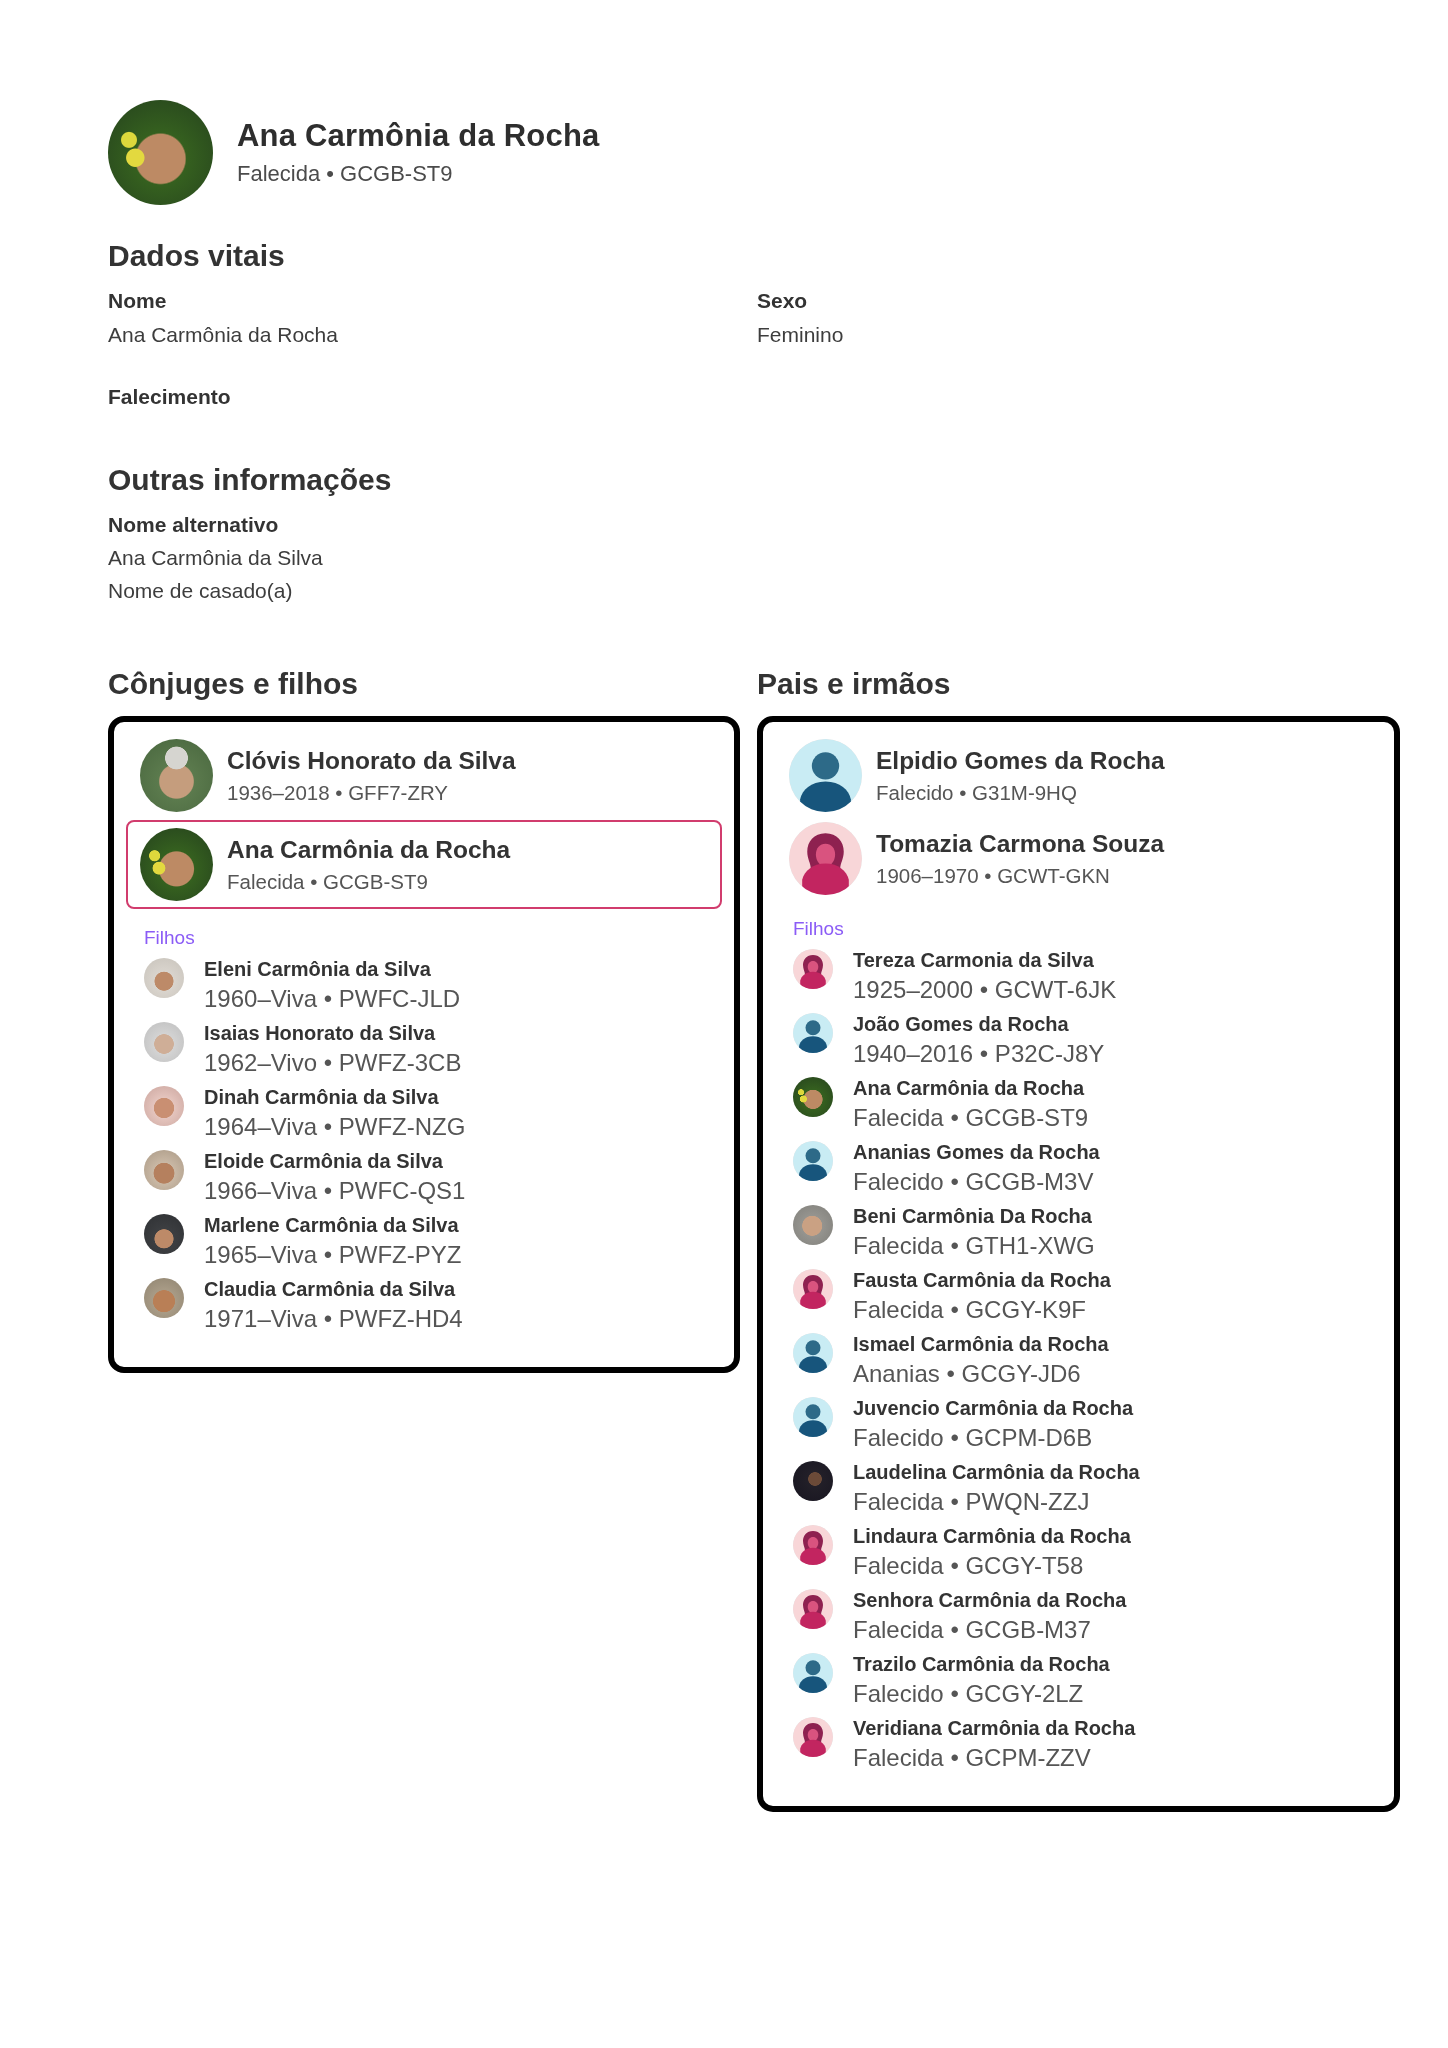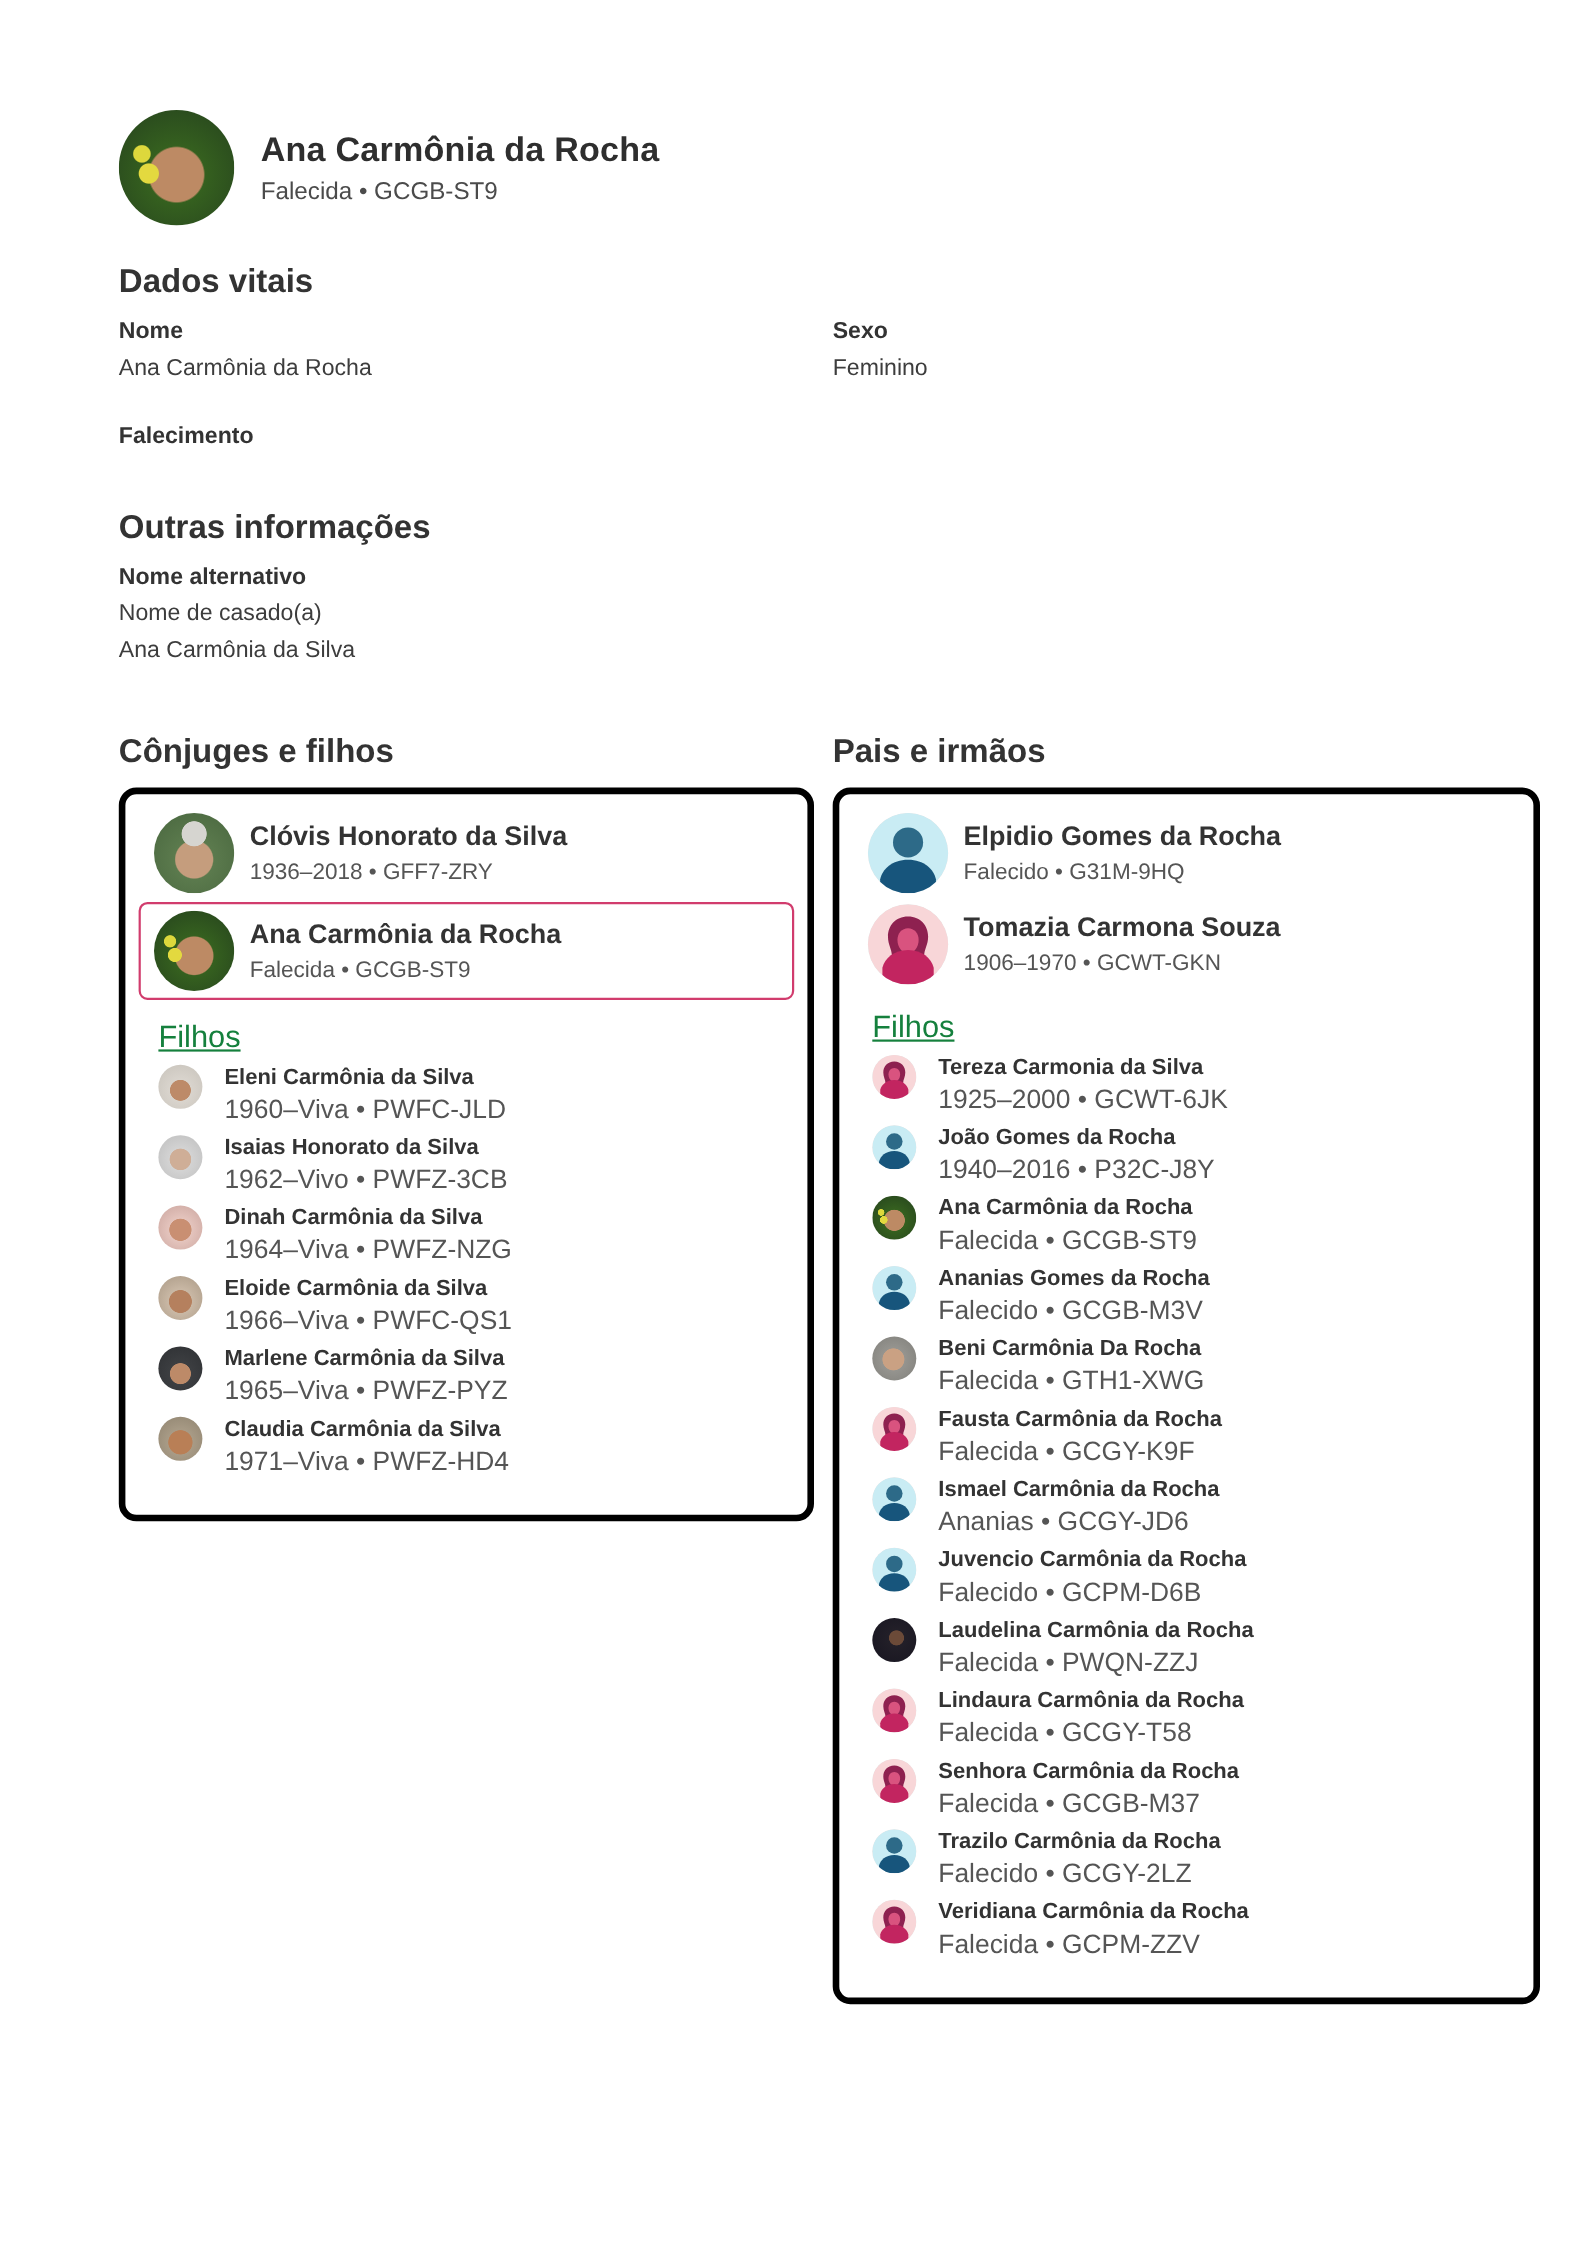--- a/index.html
+++ b/index.html
@@ -46,21 +46,21 @@
     background: #fff; padding: 12px 12px 26px;
   }
   .person-row {
     display: flex; align-items: center; gap: 14px;
     padding: 3px 12px; border: 2px solid transparent; border-radius: 8px;
   }
   .parent-row { min-height: 79px; }
   .person-row.highlighted { border-color: var(--accent, #d13c6d); padding-top: 6px; padding-bottom: 6px; margin-top: 3px; }
   .pname { font-size: 24.5px; font-weight: 700; color: #333; line-height: 1.25; }
   .pdetail { font-size: 20.5px; color: #555; margin-top: 4px; }
-  .children-label { font-size: 28px; color: #15803d; margin: 18px 0 8px 18px; text-decoration: underline; }
+  .children-label { font-size: 19px; color: #8b5cf6; margin: 18px 0 8px 18px; }
   .children .person-row { border: none; padding: 0 0 0 18px; gap: 20px; min-height: 64px; align-items: flex-start; }
   .children .avatar { margin-top: 1px; }
   .children .pname { font-size: 20px; }
   .children .pdetail { font-size: 24px; margin-top: 3px; }
 
   
   .av-photo-ana { background:
       radial-gradient(circle at 26% 55%, #e3d93f 0 9%, rgba(0,0,0,0) 10%),
       radial-gradient(circle at 20% 38%, #ddd83c 0 7%, rgba(0,0,0,0) 8%),
       radial-gradient(circle at 50% 56%, #bd8a64 0 31%, #35601f 33%, #2c4f1e 70%, #24411a 100%); }
@@ -102,22 +102,22 @@
       </div>
       <div class="field field-death">
         <div class="flabel">Falecimento</div>
       </div>
     </div>
   </section>
 
   <section class="other-info">
     <h2 class="section-title">Outras informações</h2>
     <div class="oi-label">Nome alternativo</div>
+    <div class="oi-line">Ana Carmônia da Silva</div>
     <div class="oi-line">Nome de casado(a)</div>
-    <div class="oi-line">Ana Carmônia da Silva</div>
   </section>
 
   <div class="family-grid">
 
     <div class="family-col">
       <h2 class="section-title">Cônjuges e filhos</h2>
       <div class="card">
         <div class="parents">
 
             <div class="person-row parent-row">

